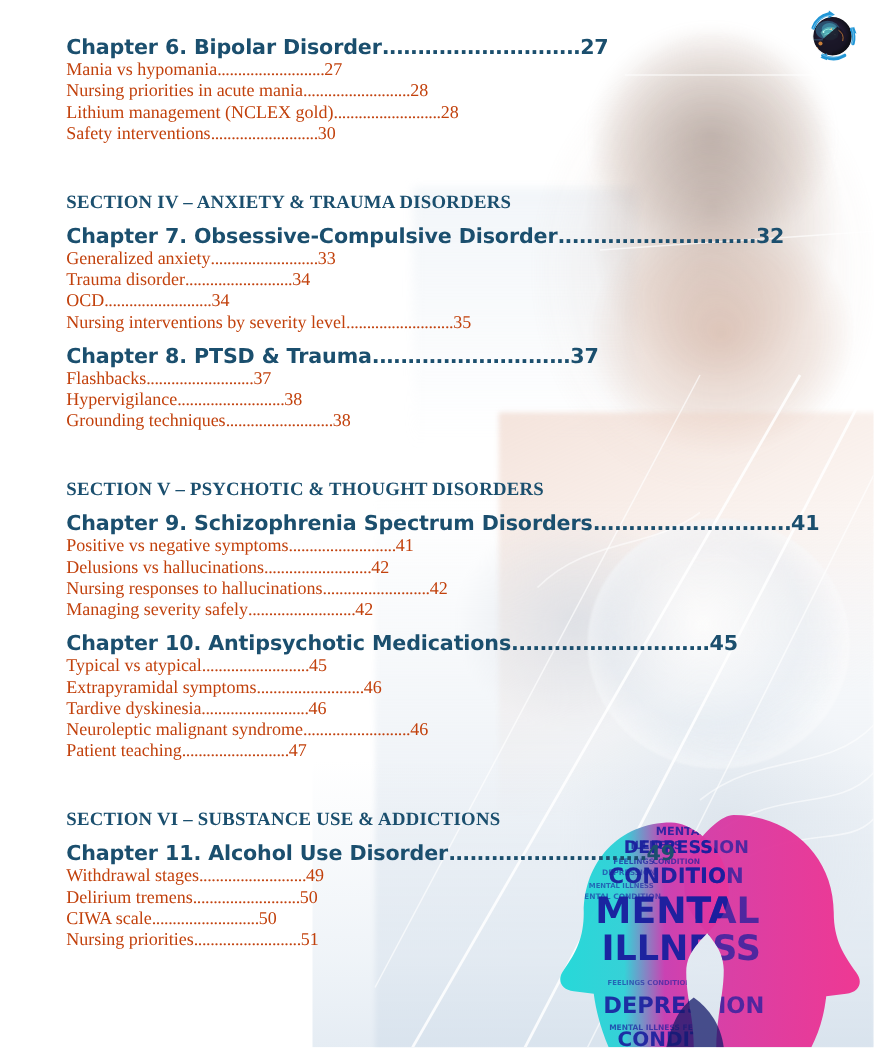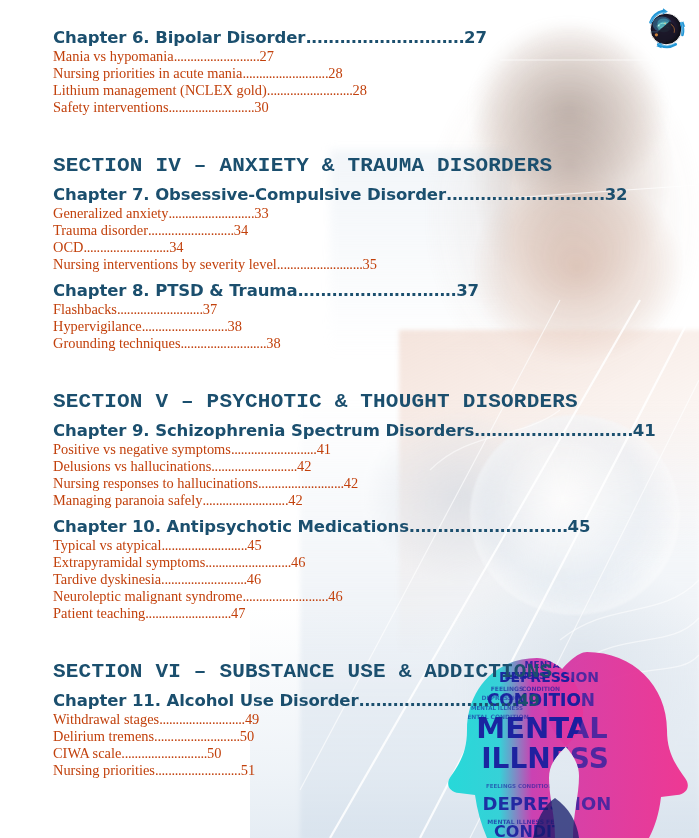--- a/index.html
+++ b/index.html
@@ -138,23 +138,23 @@
   .content {
     position: absolute;
     left: 0;
     top: 0;
     width: 699px;
     padding: 28px 0 0 53px;
     box-sizing: border-box;
   }
 
   .section-title {
-    font-family: Liberation Mono, monospace;
+    font-family: Liberation Serif, serif;
     font-weight: bold;
-    font-size: 21px;
+    font-size: 15px;
     letter-spacing: 0.2px;
     color: #1b4f6e;
     margin: 0 0 8px 0;
     white-space: nowrap;
   }
   .section-block { margin-top: 38px; }
   .section-block:first-child { margin-top: 0; }
 
   .chapter {
     margin-top: 8px;
@@ -347,21 +347,21 @@
             <div class="entry"><span>Grounding techniques</span><span class="leader">..........................</span><span>38</span></div>
           </div>
         </div>
         <div class="section-block">
           <div class="section-title">SECTION V – PSYCHOTIC &amp; THOUGHT DISORDERS</div>
           <div class="chapter">
             <div class="chapter-title"><span>Chapter 9. Schizophrenia Spectrum Disorders</span><span class="leader">............................</span><span>41</span></div>
             <div class="entry"><span>Positive vs negative symptoms</span><span class="leader">..........................</span><span>41</span></div>
             <div class="entry"><span>Delusions vs hallucinations</span><span class="leader">..........................</span><span>42</span></div>
             <div class="entry"><span>Nursing responses to hallucinations</span><span class="leader">..........................</span><span>42</span></div>
-            <div class="entry"><span>Managing paranoia safely</span><span class="leader">..........................</span><span>42</span></div>
+            <div class="entry"><span>Managing severity safely</span><span class="leader">..........................</span><span>42</span></div>
           </div>
           <div class="chapter">
             <div class="chapter-title"><span>Chapter 10. Antipsychotic Medications</span><span class="leader">............................</span><span>45</span></div>
             <div class="entry"><span>Typical vs atypical</span><span class="leader">..........................</span><span>45</span></div>
             <div class="entry"><span>Extrapyramidal symptoms</span><span class="leader">..........................</span><span>46</span></div>
             <div class="entry"><span>Tardive dyskinesia</span><span class="leader">..........................</span><span>46</span></div>
             <div class="entry"><span>Neuroleptic malignant syndrome</span><span class="leader">..........................</span><span>46</span></div>
             <div class="entry"><span>Patient teaching</span><span class="leader">..........................</span><span>47</span></div>
           </div>
         </div>

